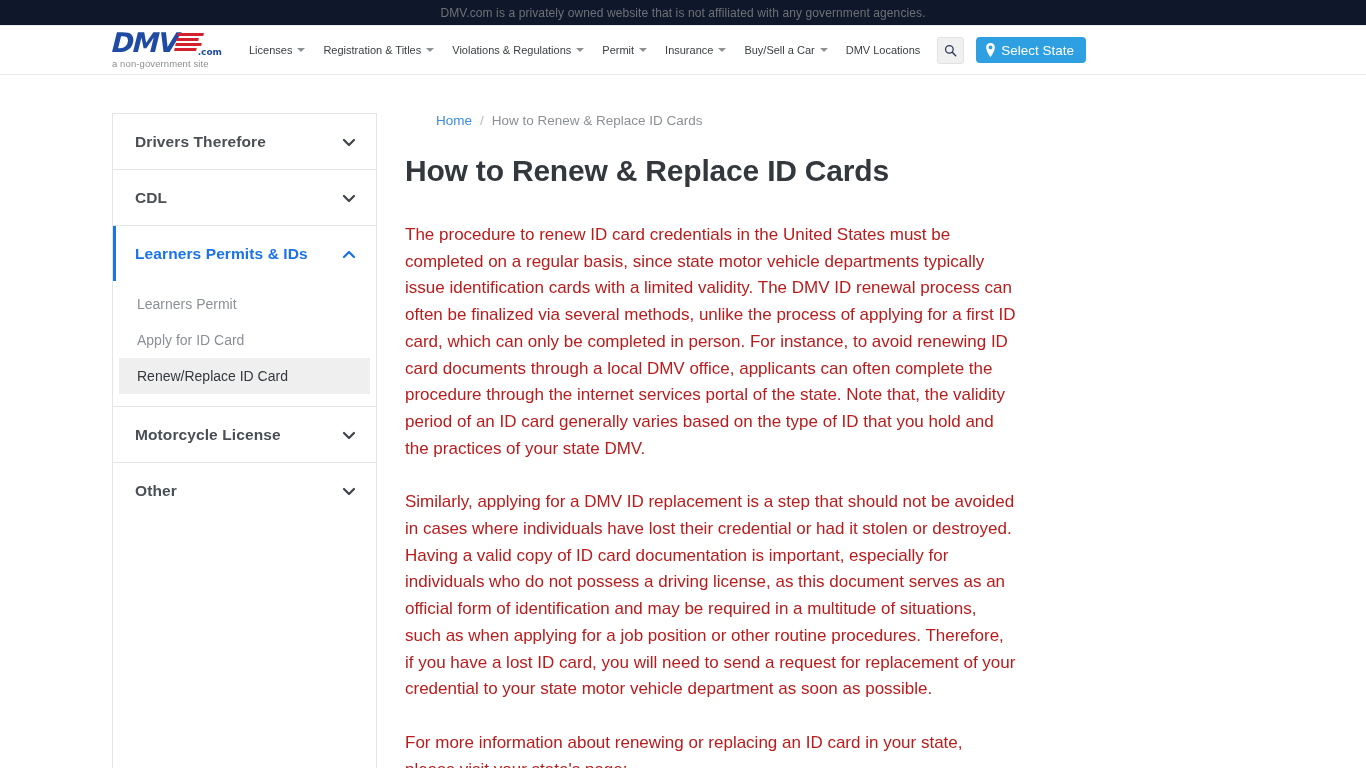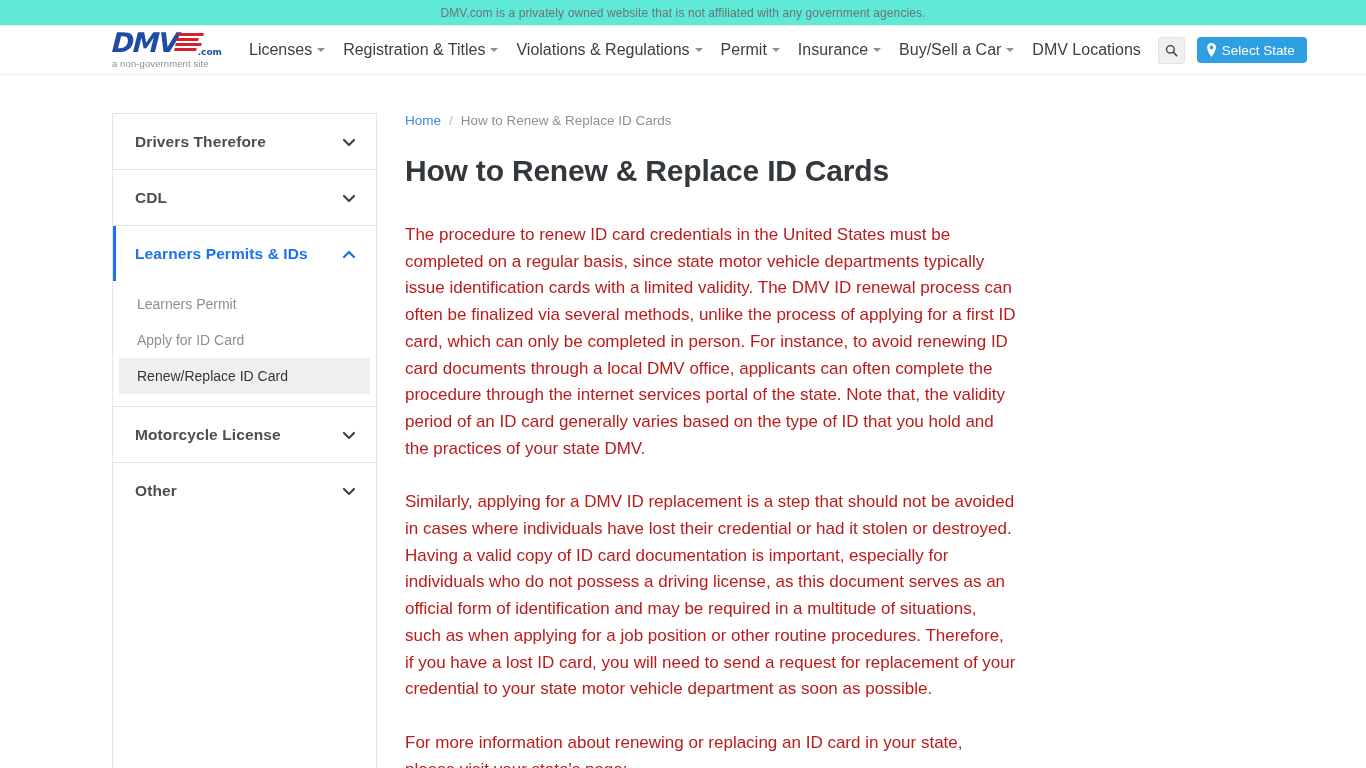--- a/index.html
+++ b/index.html
@@ -8,21 +8,21 @@
     margin: 0; padding: 0;
     width: 1366px; height: 768px;
     background: #ffffff;
     font-family: "Liberation Sans", sans-serif;
     overflow: hidden;
   }
 
   
   .disclaimer-bar {
     height: 25px;
-    background: #5eead4;
+    background: #0f172a;
     display: flex;
     align-items: center;
     justify-content: center;
   }
   .disclaimer-text {
     font-size: 12px;
     color: #6e7276;
     letter-spacing: 0.1px;
   }
 
@@ -95,21 +95,21 @@
     letter-spacing: 0.1px;
   }
 
   
   .main-nav {
     display: flex;
     align-items: center;
     height: 100%;
   }
   .nav-item {
-    font-size: 16px;
+    font-size: 11px;
     color: #3b4044;
     padding: 0 9px;
     display: flex;
     align-items: center;
     height: 100%;
     cursor: pointer;
     white-space: nowrap;
   }
   .nav-item .caret {
     display: inline-block;
@@ -207,20 +207,21 @@
     padding-left: 28px;
     padding-right: 150px;
     max-width: 790px;
   }
   .breadcrumb {
     font-size: 13.5px;
     color: #8b9096;
     margin-bottom: 26px;
     display: flex;
     align-items: center;
+    margin-left: 31px;
   }
   .breadcrumb a {
     color: #3d8ce0;
     text-decoration: none;
   }
   .breadcrumb .sep { margin: 0 8px; color: #b4b9bd; }
   .page-title {
     font-size: 30px;
     font-weight: bold;
     color: #33383d;

